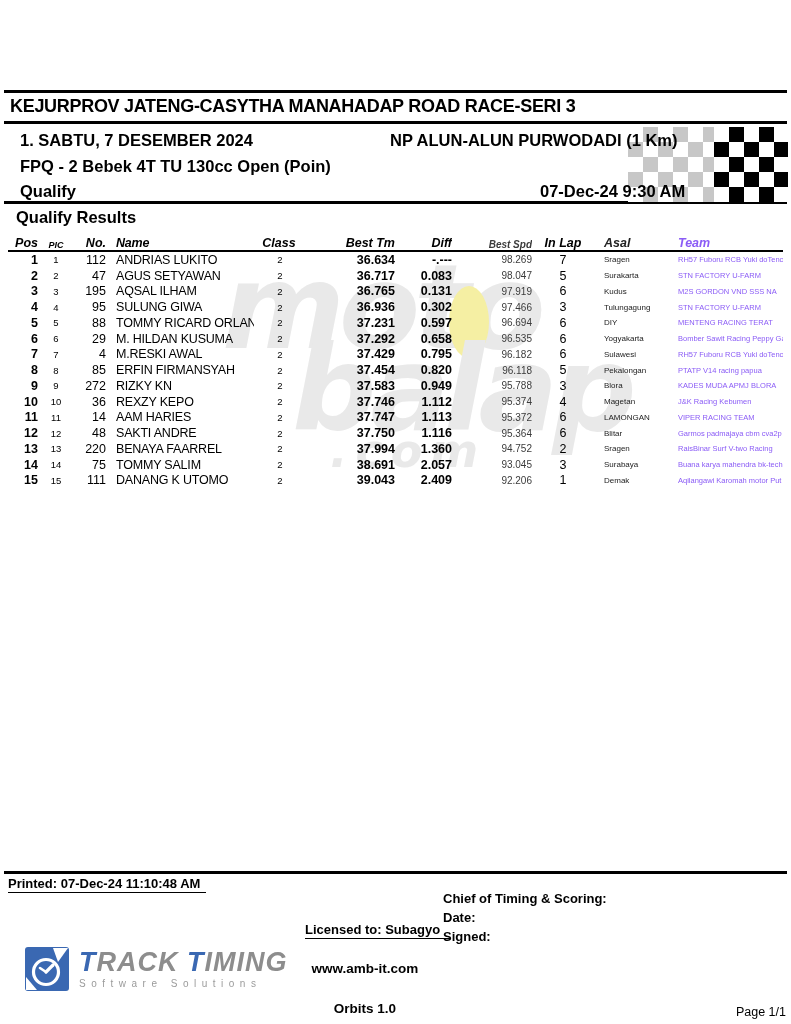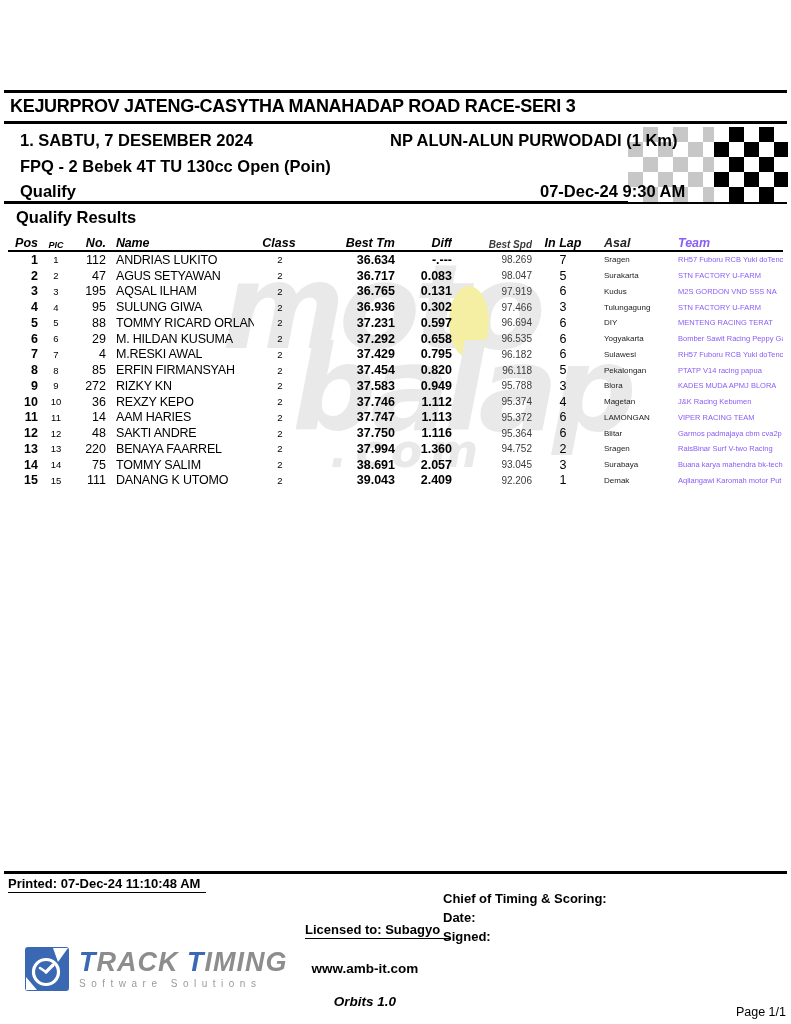--- a/index.html
+++ b/index.html
@@ -74,21 +74,21 @@
   .signlbl  { position:absolute; left:443px; top:929px; font-size:13px; font-weight:bold; }
 
   .logo { position:absolute; left:25px; top:947px; display:flex; align-items:center; }
   .logo-box { width:44px; height:44px; flex:0 0 44px; }
   .logo-textwrap { margin-left:10px; }
   .logo-title { font-size:27px; font-weight:bold; font-style:italic; color:#8d8d8d; letter-spacing:1px; line-height:1; white-space:nowrap; }
   .logo-title .blue { color:#3a68b2; }
   .logo-sub { font-size:10px; color:#9b9b9b; letter-spacing:5.5px; margin-top:2px; white-space:nowrap; }
 
   .amb { position:absolute; left:280px; top:961px; width:170px; text-align:center; font-size:13.5px; font-weight:bold; }
-  .amb .line2 { margin-top:18px;font-style:italic; }
+  .amb .line2 { margin-top:25px; }
   .page-num { position:absolute; right:5px; top:1005px; font-size:12.5px; }
 </style>
 </head>
 <body>
 
 <div class="page">
 
   <div class="rule rule-top"></div>
   <div class="doc-title">KEJURPROV JATENG-CASYTHA MANAHADAP ROAD RACE-SERI 3</div>
   <div class="rule rule-title"></div>

